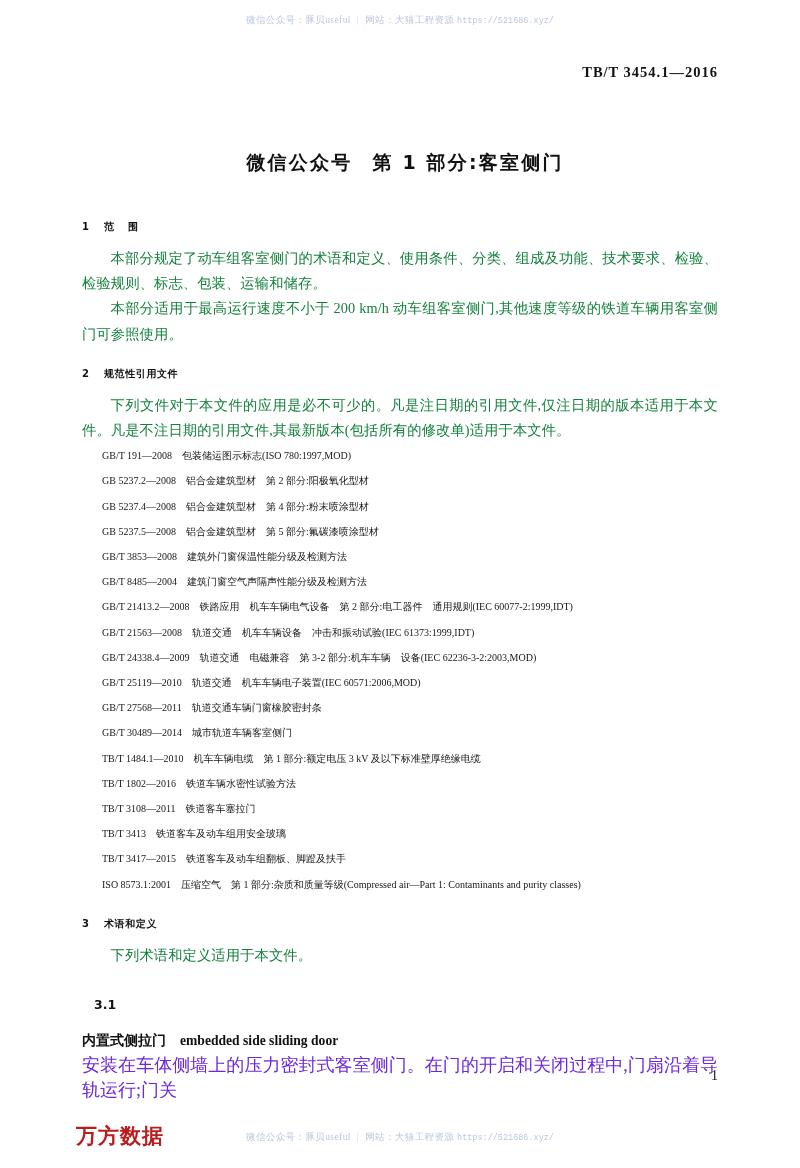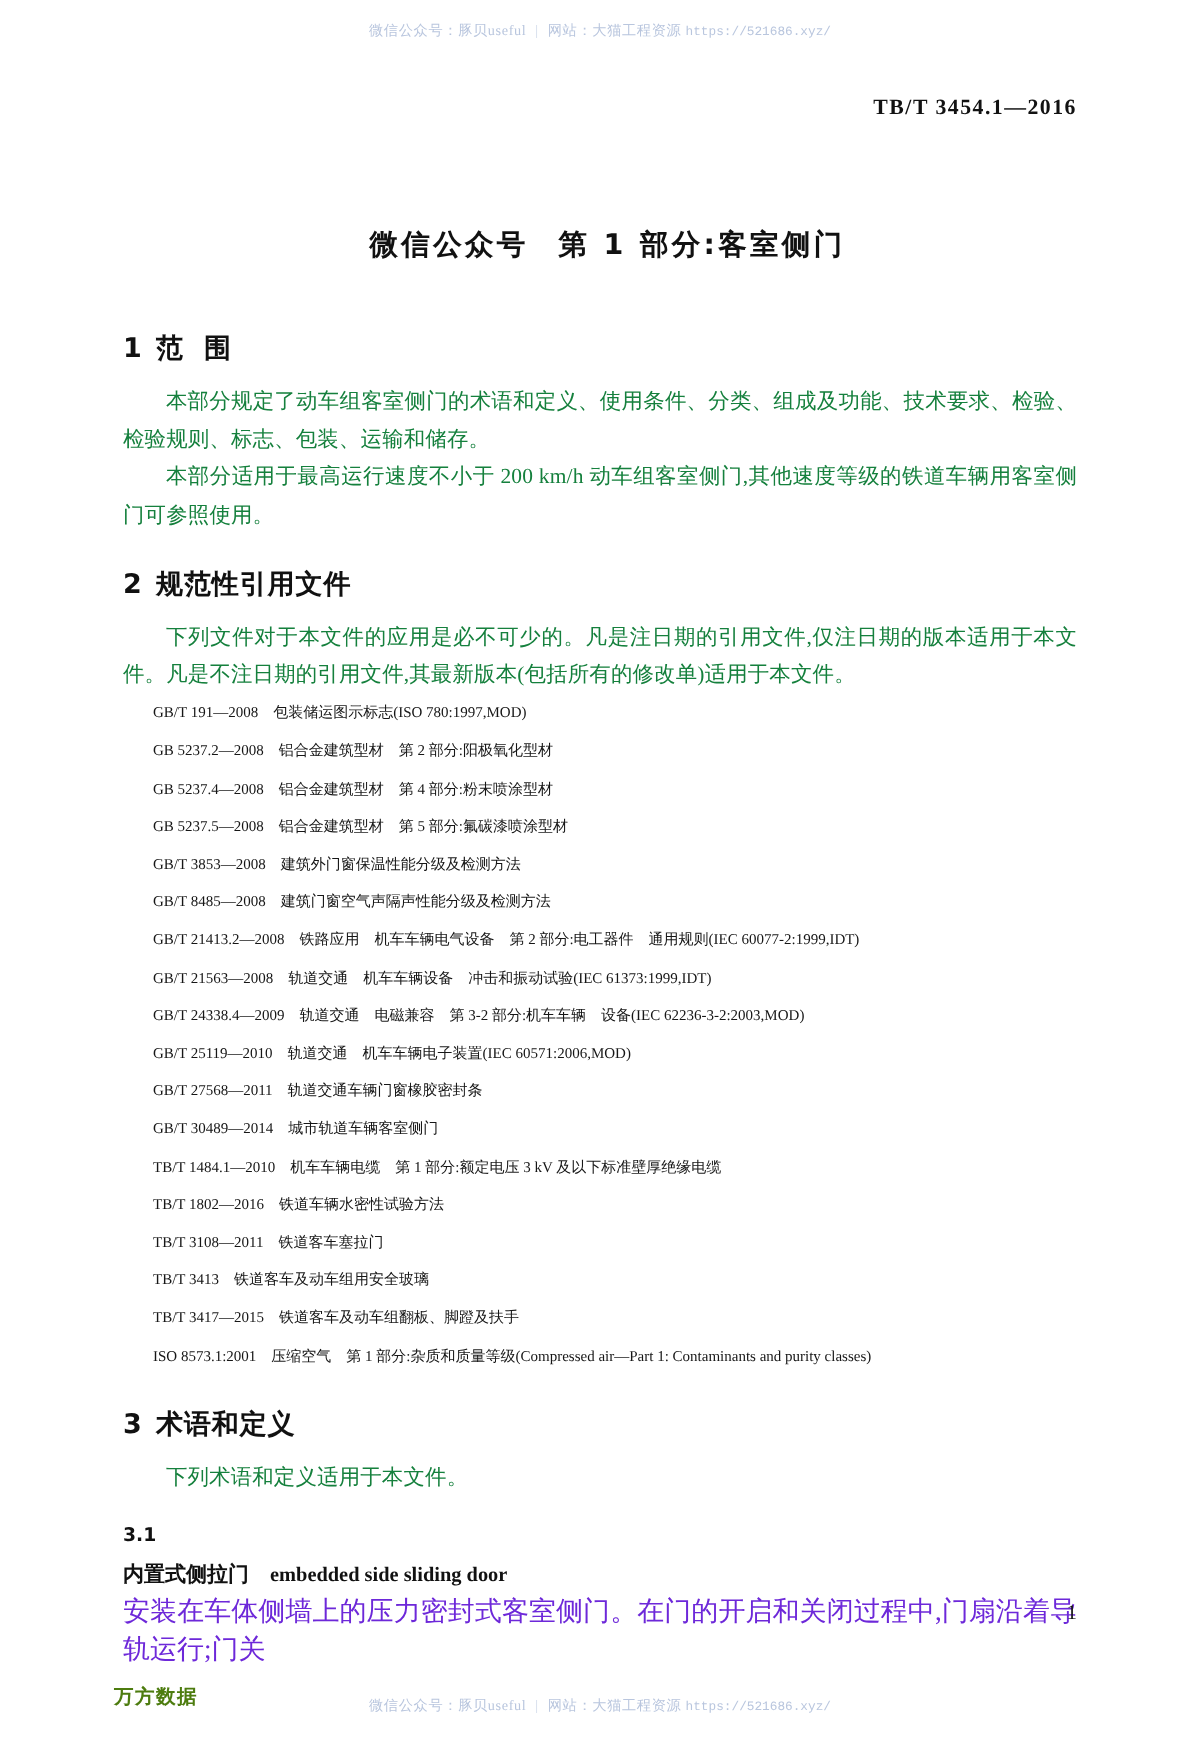--- a/index.html
+++ b/index.html
@@ -78,21 +78,21 @@
     text-align: center;
     color: #111;
     margin: 0 0 44px 0;
     padding-left: 10px;
   }
   .doc-title .title-gap { display: inline-block; width: 20px; }
 
   h2.clause {
     font-family: "DejaVu Sans", "Liberation Sans", sans-serif;
     font-weight: bold;
-    font-size: 18px;
+    font-size: 10px;
     letter-spacing: 0.6px;
     color: #111;
     margin: 0 0 12px 0;
   }
   h2.clause .num {
     display: inline-block;
     min-width: 22px;
   }
   h2.clause .wide {
     letter-spacing: 14px;
@@ -128,21 +128,21 @@
     text-align: justify;
     text-justify: inter-ideograph;
   }
 
   
   .term-num {
     font-family: "DejaVu Sans", "Liberation Sans", sans-serif;
     font-weight: bold;
     font-size: 12.5px;
     color: #111;
-    margin: 0;
+    margin: 12px;
     line-height: 22px;
   }
   .term-name {
     font-family: "DejaVu Sans", "Liberation Sans", sans-serif;
     font-weight: bold;
     font-size: 14px;
     color: #111;
     margin: 4px 0 0 0;
     line-height: 24px;
   }
@@ -172,23 +172,23 @@
     font-family: "Liberation Serif", "DejaVu Serif", serif;
   }
 
   
   .wanfang {
     position: absolute;
     left: 76px;
     top: 1122px;
     font-family: "DejaVu Sans", "Liberation Sans", sans-serif;
     font-weight: bold;
-    font-size: 13px;
+    font-size: 21px;
     letter-spacing: 1px;
-    color: #4d7c0f;
+    color: #b91c1c;
   }
 </style>
 </head>
 <body>
 
 <div class="page">
 
   <div class="watermark watermark-top">
     <span>微信公众号：</span><span>豚贝useful</span><span class="wm-sep">|</span><span>网站：</span><span>大猫工程资源</span>&nbsp;<span class="wm-url">https://521686.xyz/</span>
   </div>
@@ -215,21 +215,21 @@
       <span class="num">2</span><span>规范性引用文件</span>
     </h2>
     <p class="body">下列文件对于本文件的应用是必不可少的。凡是注日期的引用文件,仅注日期的版本适用于本文件。凡是不注日期的引用文件,其最新版本(包括所有的修改单)适用于本文件。</p>
 
     <ul class="ref-list">
       <li>GB/T 191—2008　包装储运图示标志(ISO 780:1997,MOD)</li>
       <li>GB 5237.2—2008　铝合金建筑型材　第 2 部分:阳极氧化型材</li>
       <li>GB 5237.4—2008　铝合金建筑型材　第 4 部分:粉末喷涂型材</li>
       <li>GB 5237.5—2008　铝合金建筑型材　第 5 部分:氟碳漆喷涂型材</li>
       <li>GB/T 3853—2008　建筑外门窗保温性能分级及检测方法</li>
-      <li>GB/T 8485—2008　建筑门窗空气声隔声性能分级及检测方法</li>
+      <li>GB/T 8485—2004　建筑门窗空气声隔声性能分级及检测方法</li>
       <li>GB/T 21413.2—2008　铁路应用　机车车辆电气设备　第 2 部分:电工器件　通用规则(IEC 60077-2:1999,IDT)</li>
       <li>GB/T 21563—2008　轨道交通　机车车辆设备　冲击和振动试验(IEC 61373:1999,IDT)</li>
       <li>GB/T 24338.4—2009　轨道交通　电磁兼容　第 3-2 部分:机车车辆　设备(IEC 62236-3-2:2003,MOD)</li>
       <li>GB/T 25119—2010　轨道交通　机车车辆电子装置(IEC 60571:2006,MOD)</li>
       <li>GB/T 27568—2011　轨道交通车辆门窗橡胶密封条</li>
       <li>GB/T 30489—2014　城市轨道车辆客室侧门</li>
       <li>TB/T 1484.1—2010　机车车辆电缆　第 1 部分:额定电压 3 kV 及以下标准壁厚绝缘电缆</li>
       <li>TB/T 1802—2016　铁道车辆水密性试验方法</li>
       <li>TB/T 3108—2011　铁道客车塞拉门</li>
       <li>TB/T 3413　铁道客车及动车组用安全玻璃</li>

